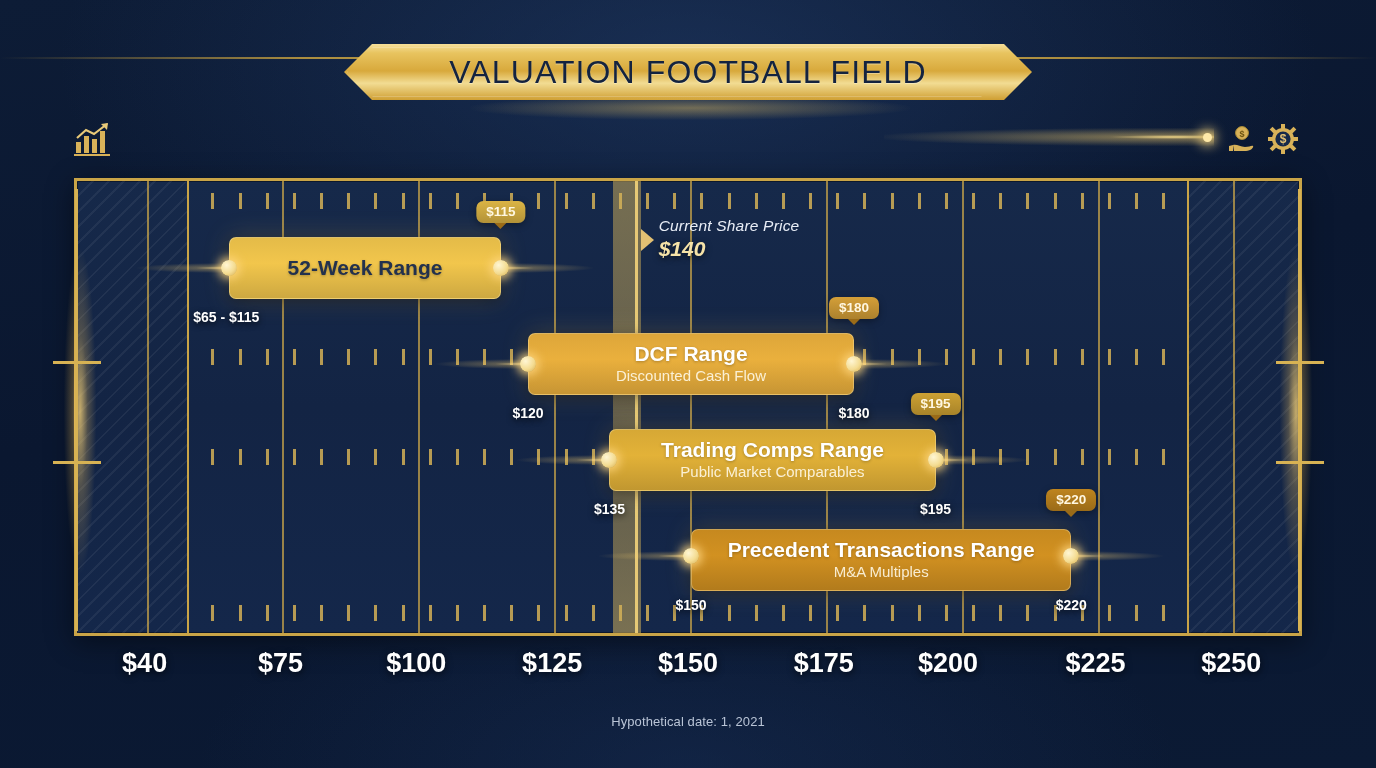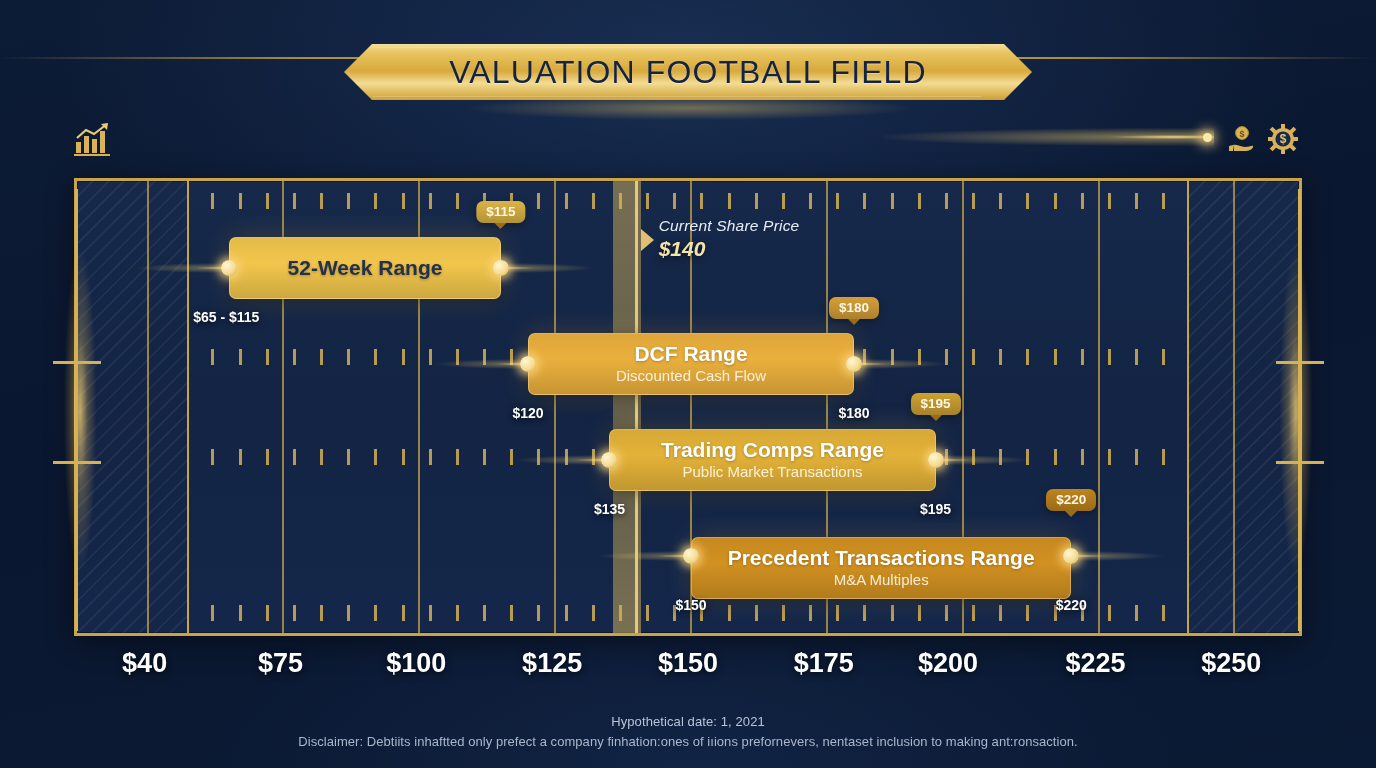--- a/index.html
+++ b/index.html
@@ -406,30 +406,30 @@
         </div>
         <div class="knob-streak left" style="top: 183px; left: 358.991px;"></div>
         <div class="knob" style="left: 450.991px; top: 183px;"></div>
         <div class="knob-streak right" style="top: 183px; left: 777.009px;"></div>
         <div class="knob" style="left: 777.009px; top: 183px;"></div>
         <div class="badge" style="background: linear-gradient(rgb(212, 159, 56), rgb(172, 129, 45)); top: 116px; left: 777.009px; transform: translateX(-50%); --pt: #ac812d;">$180</div>
         <div class="endlabel" style="left: 450.991px; transform: translateX(-50%); top: 224px;">$120</div>
         <div class="endlabel" style="left: 777.009px; transform: translateX(-50%); top: 224px;">$180</div>
         <div class="bar" style="left: 532.496px; width: 326.018px; top: 248px; background: linear-gradient(rgb(214, 168, 53) 0%, rgb(227, 178, 56) 42%, rgb(193, 151, 48) 100%);">
           <div class="bar-title" style="color: rgb(255, 255, 255); font-size: 21px;">Trading Comps Range</div>
-          <div class="bar-sub" style="color: rgb(253, 244, 220);">Public Market Transactions</div>
+          <div class="bar-sub" style="color: rgb(253, 244, 220);">Public Market Comparables</div>
         </div>
         <div class="knob-streak left" style="top: 279px; left: 440.496px;"></div>
         <div class="knob" style="left: 532.496px; top: 279px;"></div>
         <div class="knob-streak right" style="top: 279px; left: 858.513px;"></div>
         <div class="knob" style="left: 858.513px; top: 279px;"></div>
         <div class="badge" style="background: linear-gradient(rgb(205, 161, 51), rgb(167, 131, 41)); top: 212px; left: 858.513px; transform: translateX(-50%); --pt: #a78329;">$195</div>
         <div class="endlabel" style="left: 532.496px; transform: translateX(-50%); top: 320px;">$135</div>
         <div class="endlabel" style="left: 858.513px; transform: translateX(-50%); top: 320px;">$195</div>
-        <div class="bar" style="left: 614px; width: 380.354px; top: 356px; background: linear-gradient(rgb(198, 137, 31) 0%, rgb(210, 145, 33) 42%, rgb(178, 123, 28) 100%);">
+        <div class="bar" style="left: 614px; width: 380.354px; top: 348px; background: linear-gradient(rgb(198, 137, 31) 0%, rgb(210, 145, 33) 42%, rgb(178, 123, 28) 100%);">
           <div class="bar-title" style="color: rgb(255, 255, 255); font-size: 21px;">Precedent Transactions Range</div>
           <div class="bar-sub" style="color: rgb(251, 241, 216);">M&amp;A Multiples</div>
         </div>
         <div class="knob-streak left" style="top: 375px; left: 522px;"></div>
         <div class="knob" style="left: 614px; top: 375px;"></div>
         <div class="knob-streak right" style="top: 375px; left: 994.354px;"></div>
         <div class="knob" style="left: 994.354px; top: 375px;"></div>
         <div class="badge" style="background: linear-gradient(rgb(190, 132, 30), rgb(154, 107, 24)); top: 308px; left: 994.354px; transform: translateX(-50%); --pt: #9a6b18;">$220</div>
         <div class="endlabel" style="left: 614px; transform: translateX(-50%); top: 416px;">$150</div>
         <div class="endlabel" style="left: 994.354px; transform: translateX(-50%); top: 416px;">$220</div>
@@ -443,16 +443,15 @@
       <div class="axis-tick" style="left: 478.159px;">$125</div>
       <div class="axis-tick" style="left: 614px;">$150</div>
       <div class="axis-tick" style="left: 749.841px;">$175</div>
       <div class="axis-tick" style="left: 874px;">$200</div>
       <div class="axis-tick" style="left: 1021.52px;">$225</div>
       <div class="axis-tick" style="left: 1157.36px;">$250</div>
     </div>
 
   <div id="footer">
     <div id="f-date">Hypothetical date: 1, 2021</div>
-    <div id="f-disc">Disclaimer: Debtiits inhaftted only prefect a company finhation:ones of iıions prefornevers, nentaset inclusion to making ant:ronsaction.</div>
   </div>
 
 </div>
 
 </body></html>

